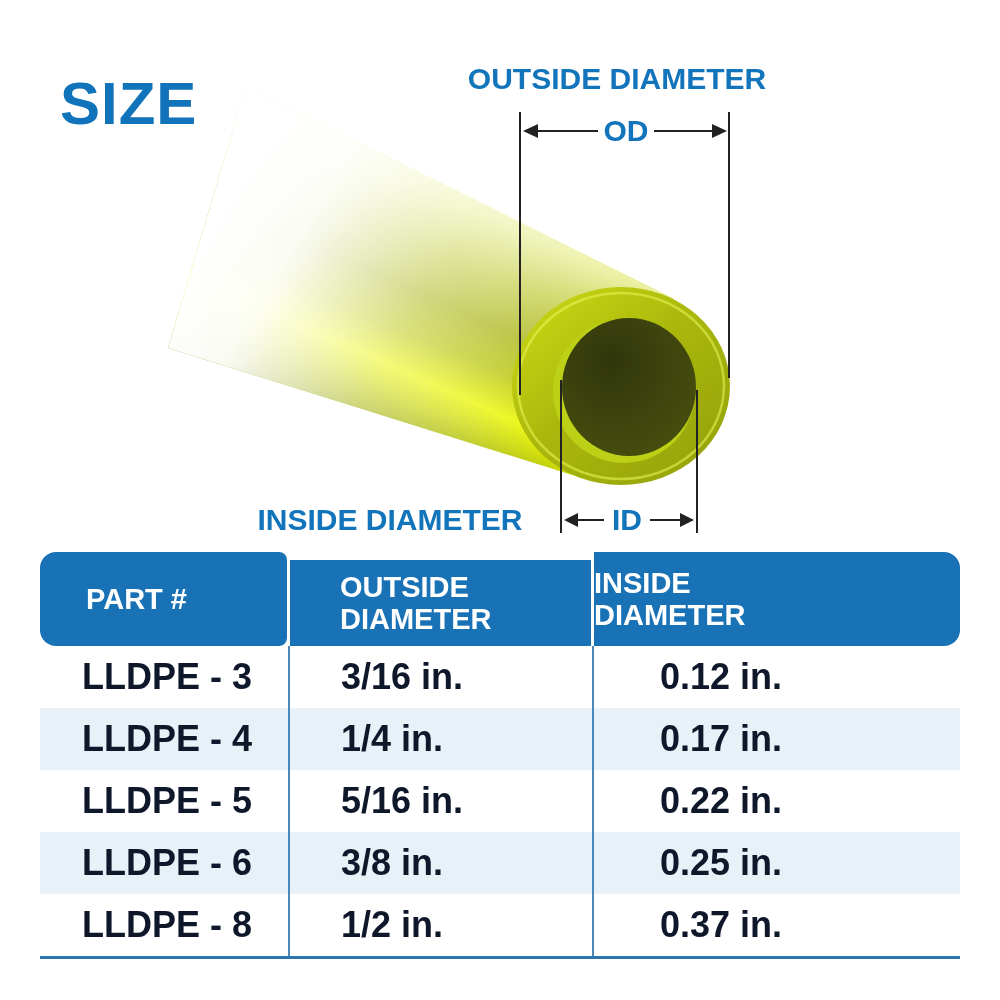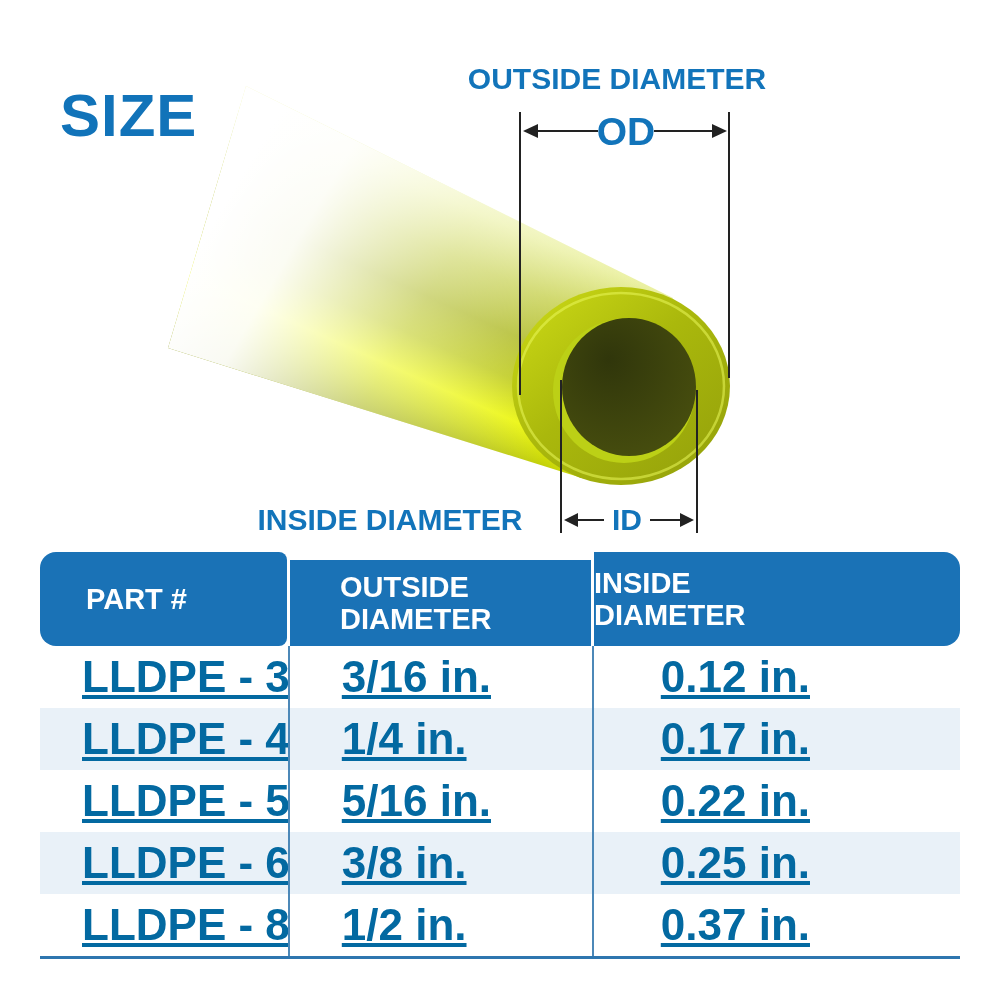--- a/index.html
+++ b/index.html
@@ -1,41 +1,41 @@
 <!DOCTYPE html>
 <html><head>
 <meta charset="utf-8">
 <style>
   html,body{margin:0;padding:0;background:#ffffff;}
   .stage{position:relative;width:1000px;height:1000px;background:#ffffff;overflow:hidden;
          font-family:"Liberation Sans", sans-serif;}
 
   
   .size-title{position:absolute;left:60px;top:74px;font-size:60px;font-weight:700;
-              color:#1173b9;letter-spacing:1px;line-height:1;margin-top:12px;}
+              color:#1173b9;letter-spacing:1px;line-height:1;}
   .dim-label{position:absolute;font-weight:700;color:#1274ba;white-space:nowrap;line-height:1;}
   .outside-label{left:617px;top:64px;font-size:30px;transform:translateX(-50%);}
   .inside-label{left:390px;top:505px;font-size:30px;transform:translateX(-50%);}
-  .od-label{left:626px;top:131px;font-size:39px;transform:translate(-50%,-50%);}
+  .od-label{left:626px;top:131px;font-size:30px;transform:translate(-50%,-50%);}
   .id-label{left:627px;top:520px;font-size:30px;transform:translate(-50%,-50%);}
 
   .tube-svg{position:absolute;left:0;top:0;}
 
   
   .size-table{position:absolute;left:40px;top:552px;width:920px;}
   .thead{display:flex;gap:3px;height:94px;border-radius:16px;overflow:hidden;}
   .th{background:#1a72b6;color:#ffffff;font-weight:700;font-size:29px;line-height:1.12;
       display:flex;align-items:center;white-space:pre-line;box-sizing:border-box;}
   .th.c1{flex:0 0 247px;padding-left:46px;border-radius:8px;}
   .th.c2{flex:0 0 301px;padding-left:50px;margin-top:8px;}
   .th.c3{flex:0 0 366px;}
   .tbody{position:relative;border-bottom:3px solid #2e76af;}
   .tr{display:flex;height:62px;}
   .tr.alt{background:#e9f1f8;}
-  .td{font-weight:700;font-size:44px;color:#0369a1;line-height:62px;box-sizing:border-box;white-space:nowrap;text-decoration:underline;}
+  .td{font-weight:700;font-size:36px;color:#0f172a;line-height:62px;box-sizing:border-box;white-space:nowrap;}
   .td.c1{flex:0 0 249px;padding-left:42px;}
   .td.c2{flex:0 0 304px;padding-left:52px;}
   .td.c3{flex:0 0 367px;padding-left:67px;}
   .col-divider{position:absolute;top:0;width:2px;height:100%;background:#4c88b8;}
   .col-divider.d1{left:248px;}
   .col-divider.d2{left:552px;}
 </style>
 </head>
 <body>
 

